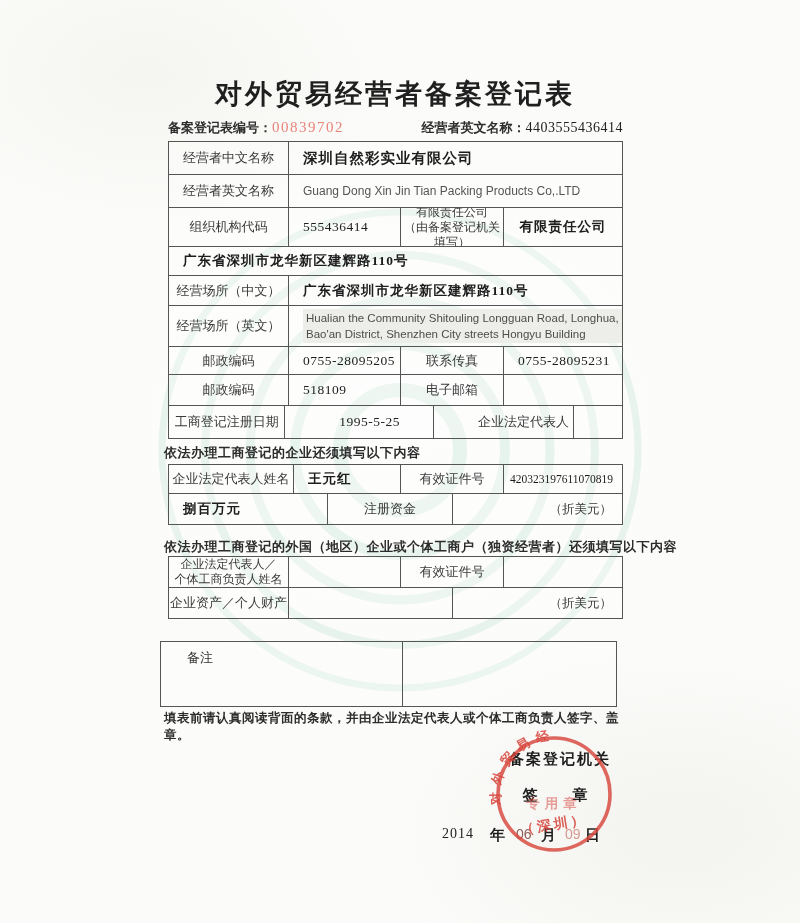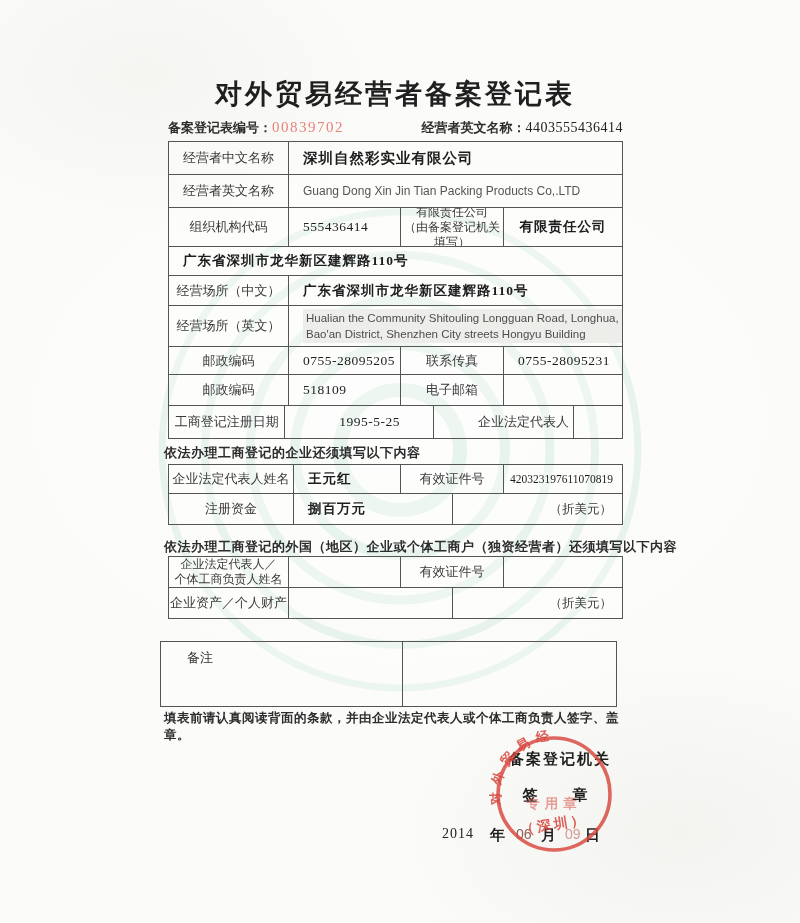--- a/index.html
+++ b/index.html
@@ -167,22 +167,22 @@
 
     <div class="sec-head" style="top:444px;">依法办理工商登记的企业还须填写以下内容</div>
     <div class="ftable" style="left:168px;top:464px;width:455px;">
       <div class="frow" style="height:29px;">
         <div class="fcell lbl" style="width:125px;">企业法定代表人姓名</div>
         <div class="fcell val vcn" style="width:107px;font-size:13.5px;">王元红</div>
         <div class="fcell lbl" style="width:103px;">有效证件号</div>
         <div class="fcell flex val vid">420323197611070819</div>
       </div>
       <div class="frow" style="height:30px;">
+        <div class="fcell val vcn" style="width:159px;font-size:13.5px;">捌百万元</div>
         <div class="fcell lbl" style="width:125px;">注册资金</div>
-        <div class="fcell val vcn" style="width:159px;font-size:13.5px;">捌百万元</div>
         <div class="fcell flex usd">（折美元）</div>
       </div>
     </div>
 
     <div class="sec-head" style="top:538px;">依法办理工商登记的外国（地区）企业或个体工商户（独资经营者）还须填写以下内容</div>
     <div class="ftable" style="left:168px;top:556px;width:455px;">
       <div class="frow" style="height:31px;">
         <div class="fcell lbl lbl2" style="width:120px;">
           <span>企业法定代表人／</span>
           <span>个体工商负责人姓名</span>

